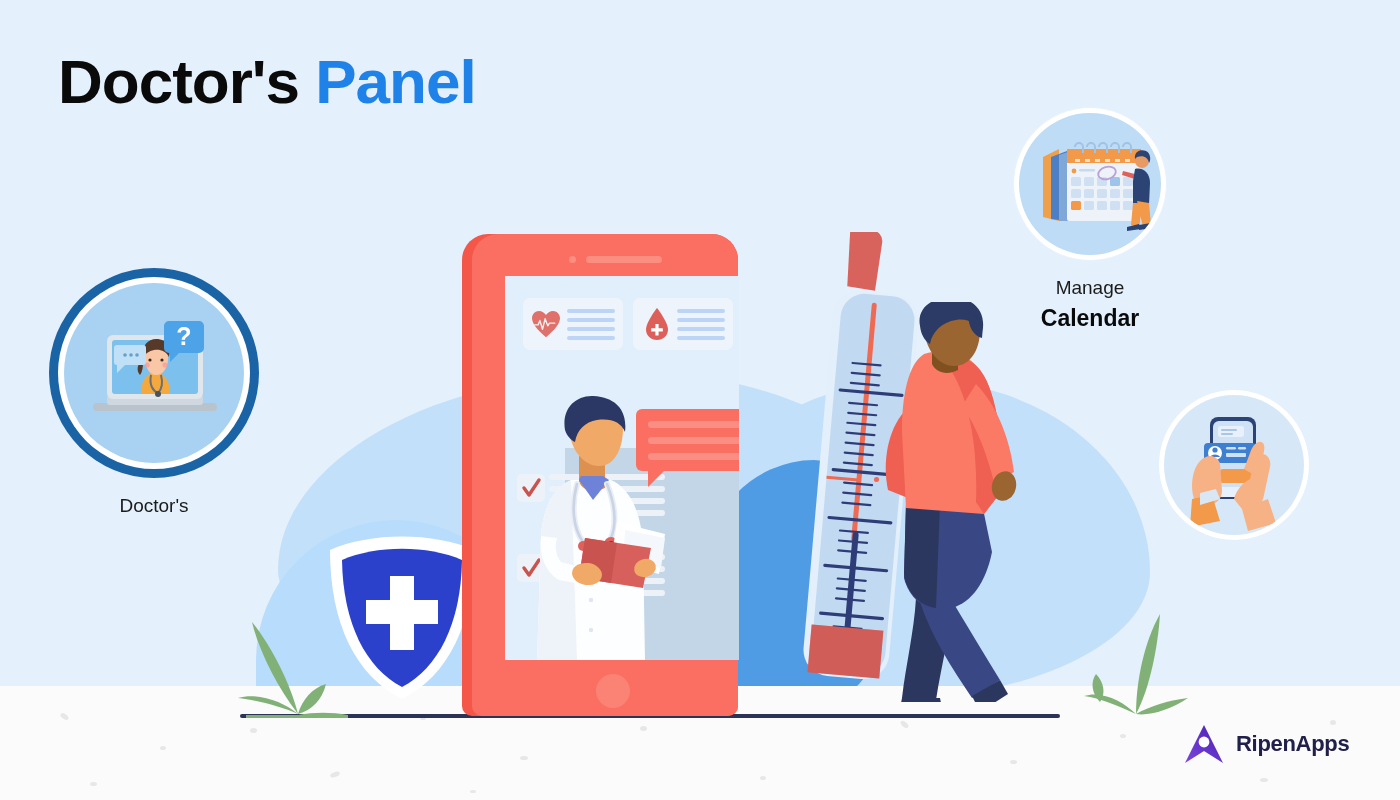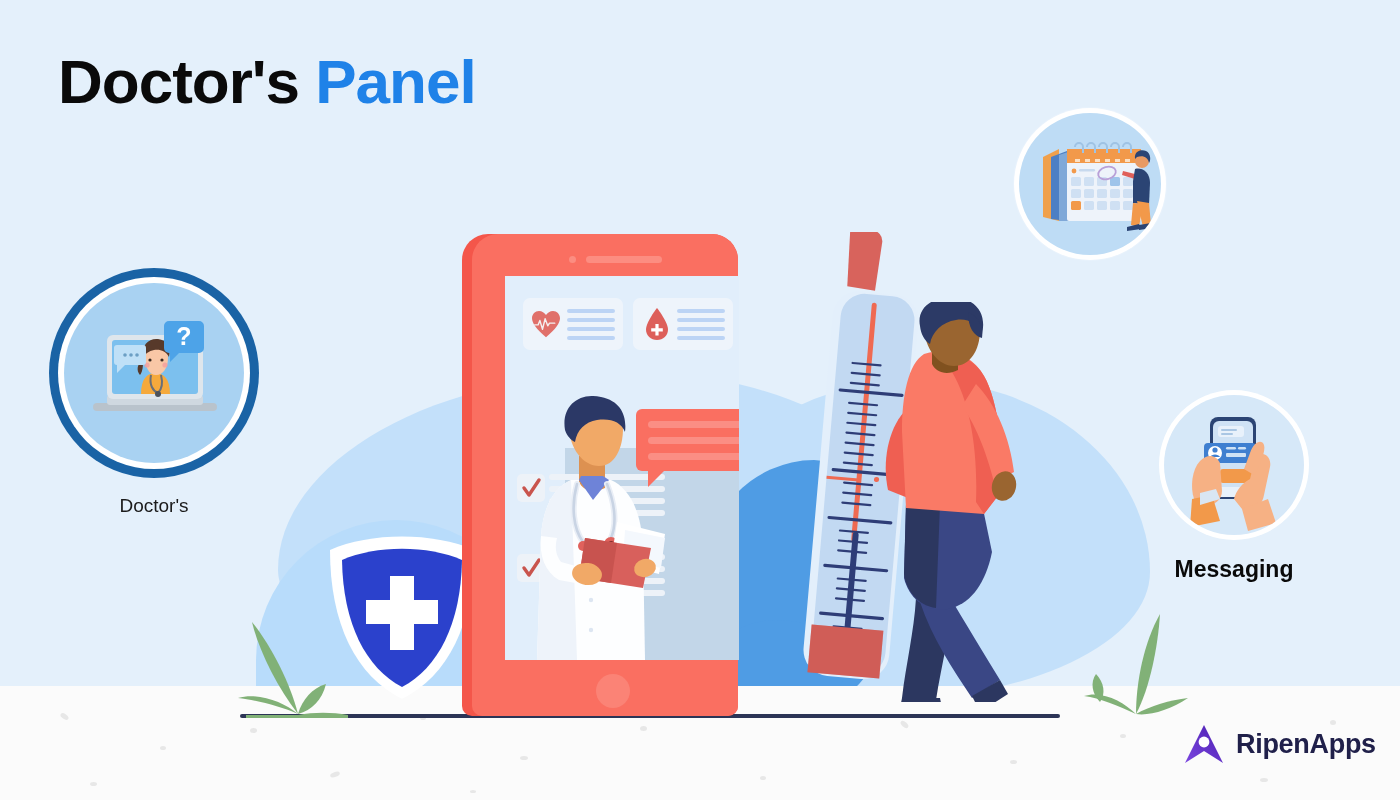--- a/index.html
+++ b/index.html
@@ -173,21 +173,21 @@
   .ring-inner-c { width:100%; height:100%; border-radius:50%; background:#d6e8f8; position:relative; overflow:hidden; }
 
   .feature .labels { margin-top:14px; }
 
   
   .brand {
     position:absolute; left:1183px; top:723px;
     display:flex; align-items:center; gap:11px;
   }
   .brand-name {
-    font-size:27px; font-weight:bold; color:#20204a; letter-spacing:-0.3px;
+    font-size:22px; font-weight:bold; color:#20204a; letter-spacing:-0.3px;
   }
 </style>
 </head>
 <body>
 
 <div id="stage">
 
   <div class="page-title">
     <span class="t-dark">Doctor's</span>
     <span class="t-accent">Panel</span>
@@ -522,20 +522,24 @@
           <path d="M116 56 C124 54 131 60 131 70 L130 92 L114 90 L114 68 Z" fill="#2b4474"></path>
           <path d="M118 88 L130 90 L132 112 L124 114 Z" fill="#f2994a"></path>
           <path d="M114 90 L124 91 L120 114 L112 112 Z" fill="#f2994a"></path>
           <path d="M108 114 l12 -3 l2 5 l-14 2 Z" fill="#2b4474"></path>
           <path d="M120 112 l12 -2 l2 5 l-14 2 Z" fill="#2b4474"></path>
           <circle cx="123" cy="48" r="7" fill="#e89a63"></circle>
           <path d="M116 46 C115 38 122 36 127 38 C132 40 132 48 130 50 C129 44 124 42 118 44 Z" fill="#2b4474"></path>
         </svg>
       </div>
     </div>
+    <div class="labels">
+      <div class="lbl-top">Manage</div>
+      <div class="lbl-bot">Calendar</div>
+    </div>
   </div>
 
   <div class="feature" id="feat-messaging">
     <div class="circle-outer">
       <div class="ring-inner-c">
         <svg viewBox="0 0 140 140" width="140" height="140">
 
           <rect x="46" y="22" width="46" height="82" rx="8" fill="#2b4474"></rect>
           <rect x="49" y="26" width="40" height="74" rx="6" fill="#cfe2f5"></rect>
           <rect x="54" y="31" width="26" height="11" rx="3" fill="#e8f1fb"></rect>
@@ -557,23 +561,20 @@
           <path d="M30 104 C26 92 28 74 36 66 C44 58 52 60 56 68 L58 96 C58 106 48 112 38 110 Z" fill="#f6b184"></path>
           <path d="M28 104 L48 100 L56 126 L26 132 Z" fill="#f2994a"></path>
           <path d="M36 98 L52 94 L56 104 L36 110 Z" fill="#d9e6f3"></path>
 
           <path d="M92 60 C100 56 108 62 106 72 L100 100 C98 112 88 118 78 114 L70 104 C72 96 78 88 86 84 Z" fill="#f6b184"></path>
 
           <path d="M86 58 C90 46 98 44 100 50 C102 56 96 70 90 80 L80 74 Z" fill="#f6b184"></path>
           <path d="M78 114 L104 104 L112 128 L84 136 Z" fill="#f6b184"></path>
         </svg>
       </div>
-    </div>
-    <div class="labels">
-      <div class="lbl-bot">Messaging</div>
     </div>
   </div>
 
   <div class="brand">
     <svg width="42" height="42" viewBox="0 0 42 42">
       <defs>
         <linearGradient id="rg" x1="0" y1="1" x2="1" y2="0">
           <stop offset="0" stop-color="#7b46e0"></stop>
           <stop offset="1" stop-color="#4b1fb0"></stop>
         </linearGradient>

